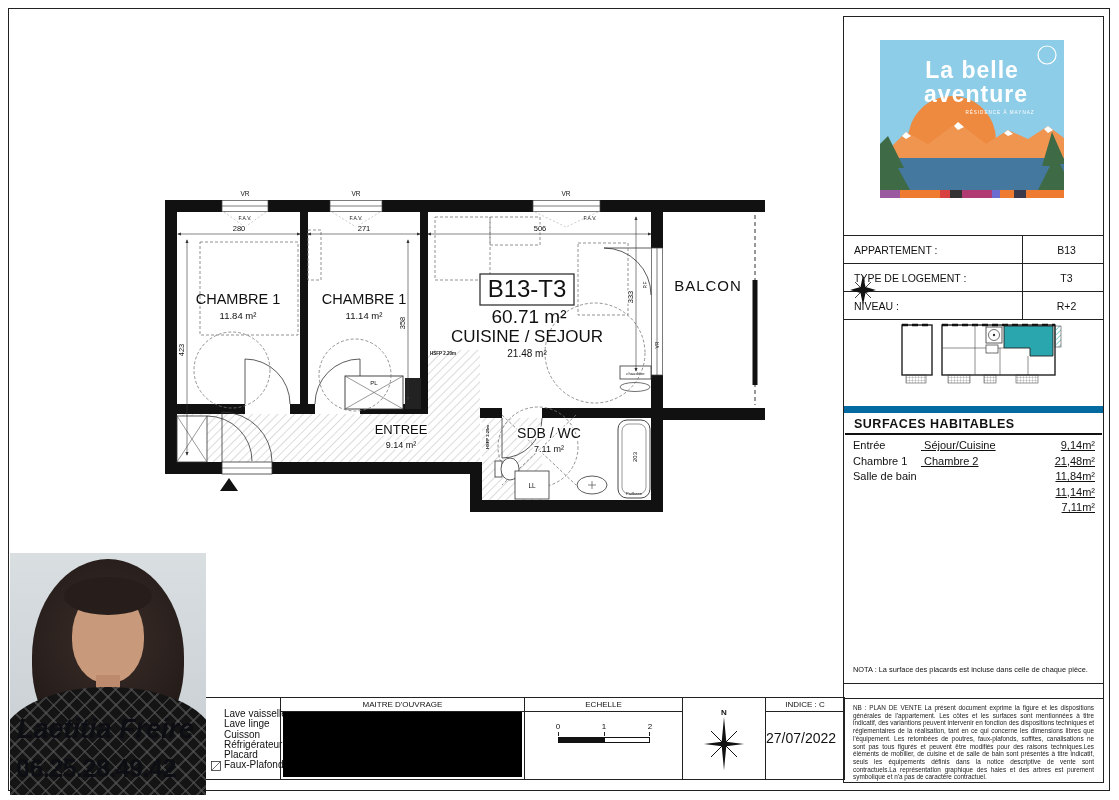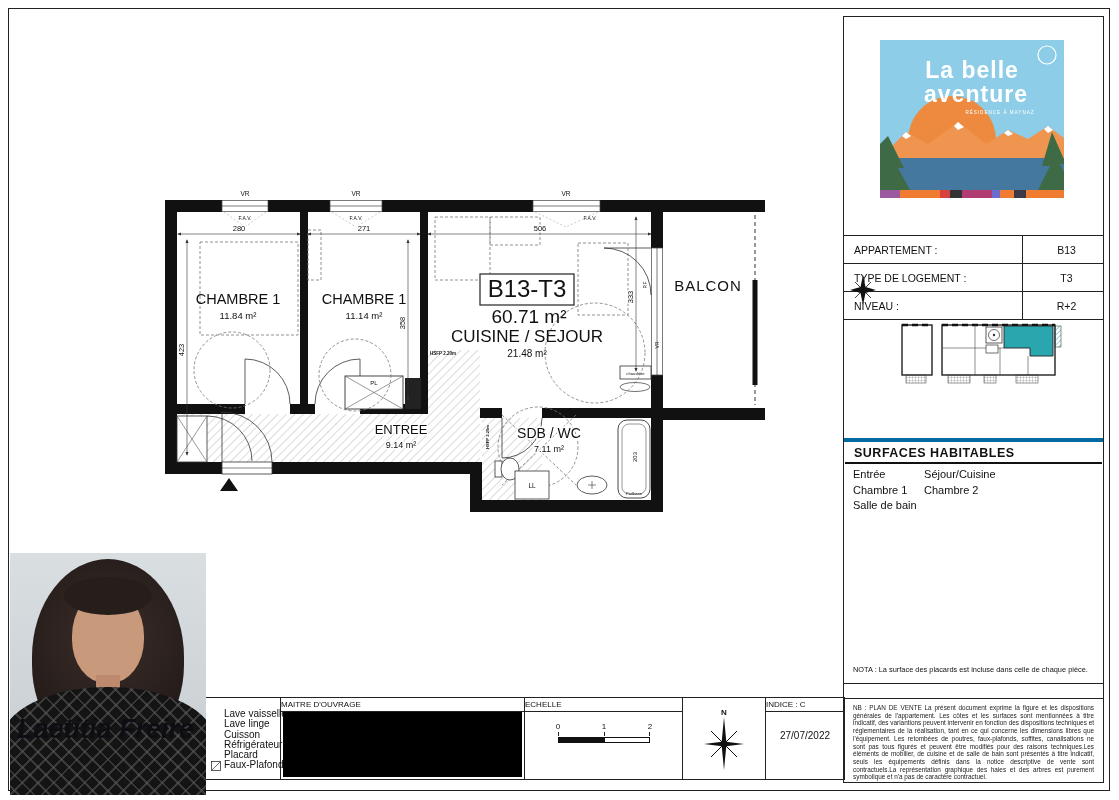--- a/index.html
+++ b/index.html
@@ -13,24 +13,24 @@
          border:1px solid #222;background:#fff;}
   .logo-box{position:absolute;left:36px;top:23px;width:184px;height:158px;}
   .info-rows{position:absolute;left:0;top:172px;width:100%;margin-top:46px;}
   .info-row{height:27px;border-top:1px solid #222;display:flex;align-items:center;font-size:10.5px;}
   .info-row:last-child{border-bottom:1px solid #222;justify-content:space-between;}
   .info-label{padding-left:10px;flex:1;}
   .info-value{width:73px;border-left:1px solid #222;align-self:stretch;
               display:flex;align-items:center;justify-content:center;padding-left:7px;}
   .north-star{position:absolute;left:6px;top:258px;}
   .keyplan{position:absolute;left:56px;top:300px;}
-  .surfaces{position:absolute;left:0;top:421px;width:100%;border-top:4px solid #0369a1;}
+  .surfaces{position:absolute;left:0;top:389px;width:100%;border-top:7px solid #0369a1;}
   .surfaces-title{font-weight:bold;font-size:12.5px;padding:4px 0 2px 9px;letter-spacing:.5px;
                   border-bottom:2.5px solid #111;margin:0 1px;}
-  .surfaces-table{display:flex;padding:3px 8px 0 9px;font-size:11px;}
+  .surfaces-table{display:flex;padding:3px 8px 0 9px;font-size:11px;text-decoration:underline;}
   .surf-labels{flex:1;line-height:15.5px;}
   .surf-label-row span:first-child{display:inline-block;width:68px;}
   .surf-values{width:68px;text-align:right;line-height:15.5px;}
   .total-block{position:absolute;left:0;top:596px;width:100%;}
   .total-row{border-top:1.5px solid #111;border-bottom:1.5px solid #111;
              display:flex;font-weight:bold;font-size:12px;padding:2px 8px 2px 9px;}
   .total-row span:last-child,.balcon-row span:last-child{margin-left:auto;}
   .balcon-row{display:flex;font-size:11px;padding:2px 8px 0 9px;}
   .nota{position:absolute;left:9px;top:648px;width:240px;font-size:7.4px;}
   .panel-div{position:absolute;left:0;top:666px;width:100%;border-top:1px solid #222;}
@@ -39,33 +39,33 @@
 
   
   .footer{position:absolute;left:196px;top:697px;width:647px;height:81px;
           border:1px solid #222;display:flex;}
   .fcell{border-right:1px solid #222;position:relative;}
   .fcell:last-child{border-right:none;}
   .cell-legend{width:83px;}
   .legend-list{position:absolute;left:27px;top:11px;font-size:10px;line-height:10.3px;white-space:nowrap;}
   .fp-symbol{position:absolute;left:14px;top:63px;}
   .cell-maitre{width:243px;}
-  .fhead{font-size:8px;padding-top:2px;height:11px;}
+  .fhead{font-size:8px;text-align:center;padding-top:2px;height:11px;}
   .fhead.rule{border-bottom:1px solid #222;}
   .black-box{position:absolute;left:2px;top:14px;right:2px;bottom:2px;background:#000;}
   .cell-echelle{width:157px;}
   .scale{position:absolute;left:33px;top:24px;width:92px;height:30px;}
   .scale .num{position:absolute;top:0;font-size:8px;transform:translateX(-50%);}
   .scale .tick{position:absolute;top:10px;width:1px;height:4px;background:#222;}
   .scale .bar-fill{position:absolute;left:0;top:15px;width:46px;height:6px;background:#111;}
   .scale .bar-open{position:absolute;left:46px;top:15px;width:46px;height:6px;
                    border:1px solid #111;box-sizing:border-box;background:#fff;}
   .cell-compass{width:82px;display:flex;align-items:center;justify-content:center;}
   .cell-indice{flex:1;}
-  .indice-date{text-align:center;margin-top:18px;font-size:10px;}
+  .indice-date{text-align:left;margin-top:18px;font-size:14px;}
 
   
   .photo{position:absolute;left:10px;top:553px;width:196px;height:242px;z-index:5;}
   .photo-bg{position:absolute;inset:0;overflow:hidden;background:linear-gradient(#d9dee1,#c6ccd1);}
   .hair{position:absolute;left:22px;top:6px;width:152px;height:196px;
         background:radial-gradient(circle at 50% 40%,#3a2d28,#221a18 75%);
         border-radius:50% 50% 46% 46%;}
   .face{position:absolute;left:62px;top:36px;width:72px;height:94px;background:#c9997b;
         border-radius:50% 50% 46% 46%;}
   .fringe{position:absolute;left:54px;top:24px;width:88px;height:38px;background:#271e1b;
@@ -368,20 +368,27 @@
         </div>
         <div class="surf-label-row">
           <span>Chambre  1</span>
           <span>Chambre  2</span>
         </div>
         <div class="surf-label-row">
           <span>Salle de bain</span>
           <span></span>
         </div>
       </div>
+      <div class="surf-values">
+        <div>9,14m²</div>
+        <div>21,48m²</div>
+        <div>11,84m²</div>
+        <div>11,14m²</div>
+        <div>7,11m²</div>
+      </div>
     </div>
   </div>
 
 
   <div class="nota">NOTA : La surface des placards est incluse dans celle de chaque pièce.</div>
   <div class="panel-div"></div>
 
   <div class="nb-box">
     <div class="nb-text">NB : PLAN DE VENTE La présent document exprime la figure et les dispositions générales de l'appartement. Les côtes et les surfaces sont mentionnées à titre indicatif, des variantions peuvent intervenir en fonction des dispositions techniques et réglementaires de la réalisation, tant en ce qui concerne les dimensions libres que l'équipement. Les retombées de poutres, faux-plafonds, soffites, canalisations ne sont pas tous figurés et peuvent être modifiés pour des raisons techniques.Les éléments de mobilier, de cuisine et de salle de bain sont présentés à titre indicatif, seuls les équipements définis dans la notice descriptive de vente sont contractuels.La représentation graphique des haies et des arbres est purement symbolique et n'a pas de caractère contractuel.</div>
   </div>
@@ -440,13 +447,14 @@
 
 <div class="photo">
   <div class="photo-bg">
     <div class="hair"></div>
     <div class="face"></div>
     <div class="fringe"></div>
     <div class="neck"></div>
     <div class="torso"></div>
   </div>
   <div class="agent-name">Laetitia Freire</div>
+  <div class="agent-phone">06.25.28.49.42</div>
 </div>
 
 </body></html>

